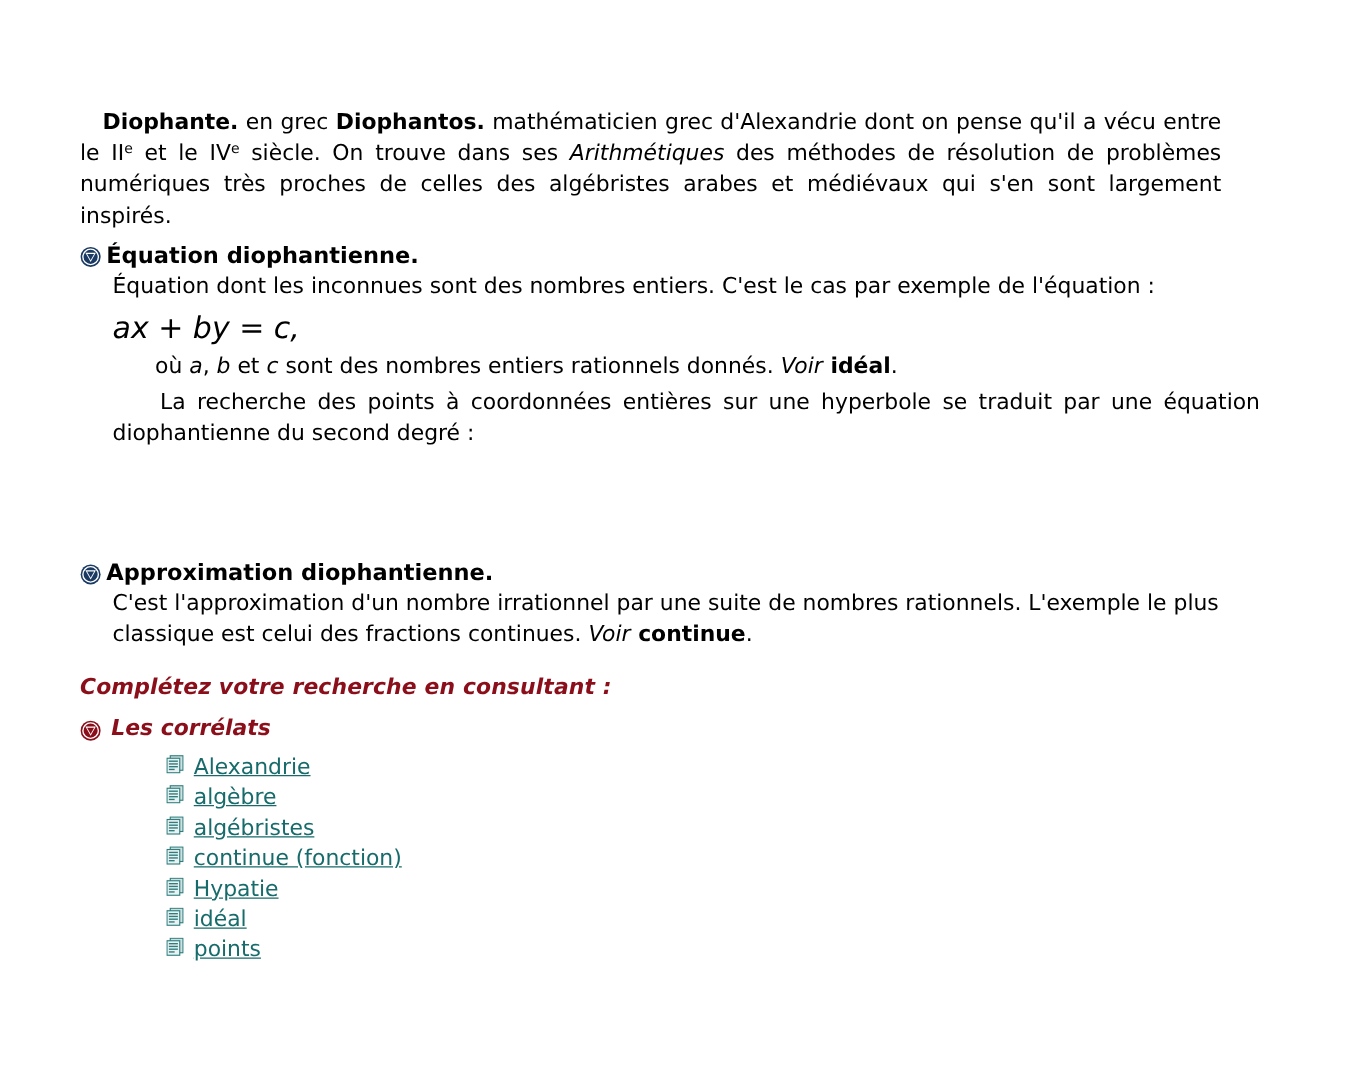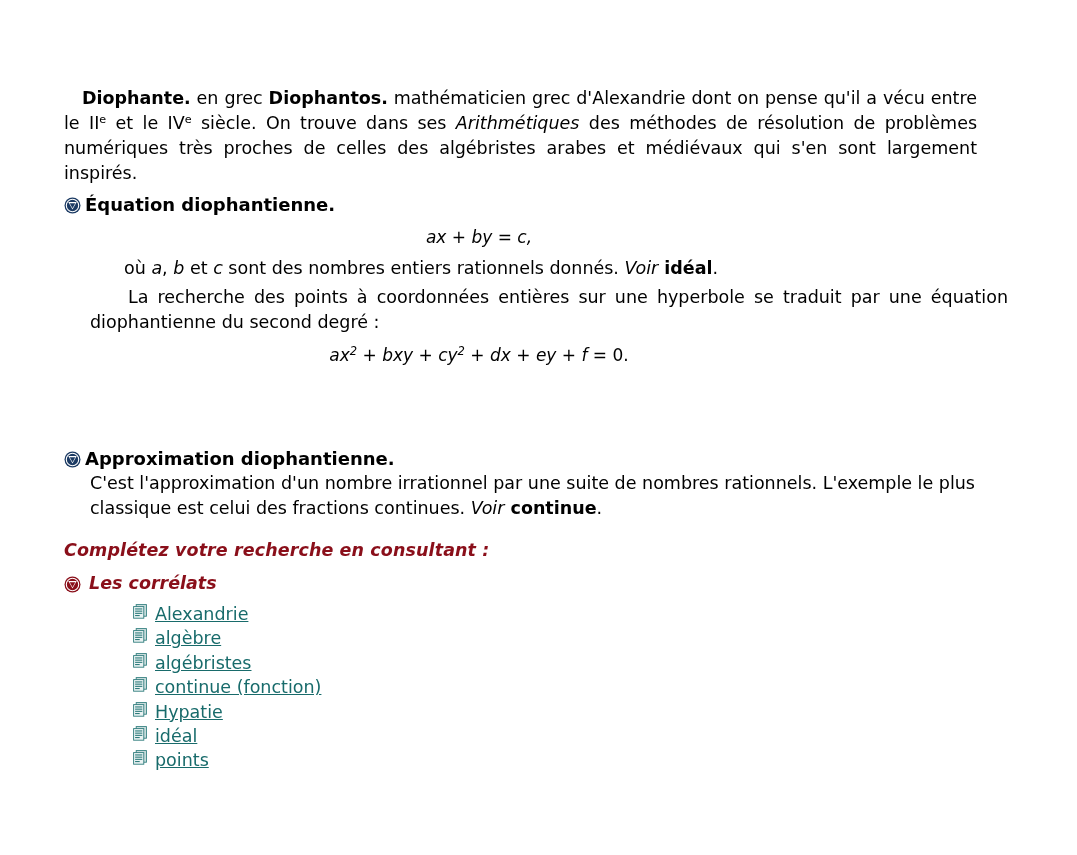--- a/index.html
+++ b/index.html
@@ -70,23 +70,22 @@
     margin-left: 26px;
     font-size: 17.5px;
     line-height: 25px;
     width: 918px;
     text-align: left;
   }
   .def-body i { font-style: italic; }
   .def-body b { font-weight: bold; }
 
   .formula {
-    text-align: center;
     font-style: italic;
-    font-size: 17px;
+    font-size: 24px;
     margin: 8px 0 6px 0;
     padding-right: 140px;
   }
   .formula sup {
     font-size: 0.68em;
     vertical-align: 0.48em;
     line-height: 0;
     font-style: italic;
   }
   .formula .roman { font-style: normal; }
@@ -169,34 +168,32 @@
         <svg viewBox="0 0 17 17" xmlns="http://www.w3.org/2000/svg">
           <circle cx="8.5" cy="8.5" r="8" fill="#1b3a63"></circle>
           <circle cx="8.5" cy="8.5" r="6.2" fill="none" stroke="#ffffff" stroke-width="1.1"></circle>
           <polygon points="4.3,5.1 12.7,5.1 8.5,12.6" fill="#ffffff"></polygon>
           <polygon points="5.7,6.2 11.3,6.2 8.5,11.2" fill="#1b3a63"></polygon>
         </svg>
       </span>
       <span class="def-title">Équation diophantienne.</span>
     </div>
     <div class="def-body">
+      <div>Équation dont les inconnues sont des nombres entiers. C'est le cas par exemple de l'équation :</div>
 
       <div class="formula">
         <span>ax + by = c,</span>
       </div>
 
       <div class="indented">
         <span>où </span><i>a</i><span>, </span><i>b</i><span> et </span><i>c</i><span> sont des nombres entiers rationnels donnés. </span><i>Voir</i><b> idéal</b><span>.</span>
       </div>
 
       <div class="indented2">La recherche des points à coordonnées entières sur une hyperbole se traduit par une équation diophantienne du second degré :</div>
 
-      <div class="formula">
-        <span>ax</span><sup>2</sup><span> + bxy + cy</span><sup>2</sup><span> + dx + ey + f</span><span class="roman"> = 0.</span>
-      </div>
     </div>
   </div>
 
   <div class="defblock" id="def-approx">
     <div class="def-head">
       <span class="bullet-icon">
         <svg viewBox="0 0 17 17" xmlns="http://www.w3.org/2000/svg">
           <circle cx="8.5" cy="8.5" r="8" fill="#1b3a63"></circle>
           <circle cx="8.5" cy="8.5" r="6.2" fill="none" stroke="#ffffff" stroke-width="1.1"></circle>
           <polygon points="4.3,5.1 12.7,5.1 8.5,12.6" fill="#ffffff"></polygon>

